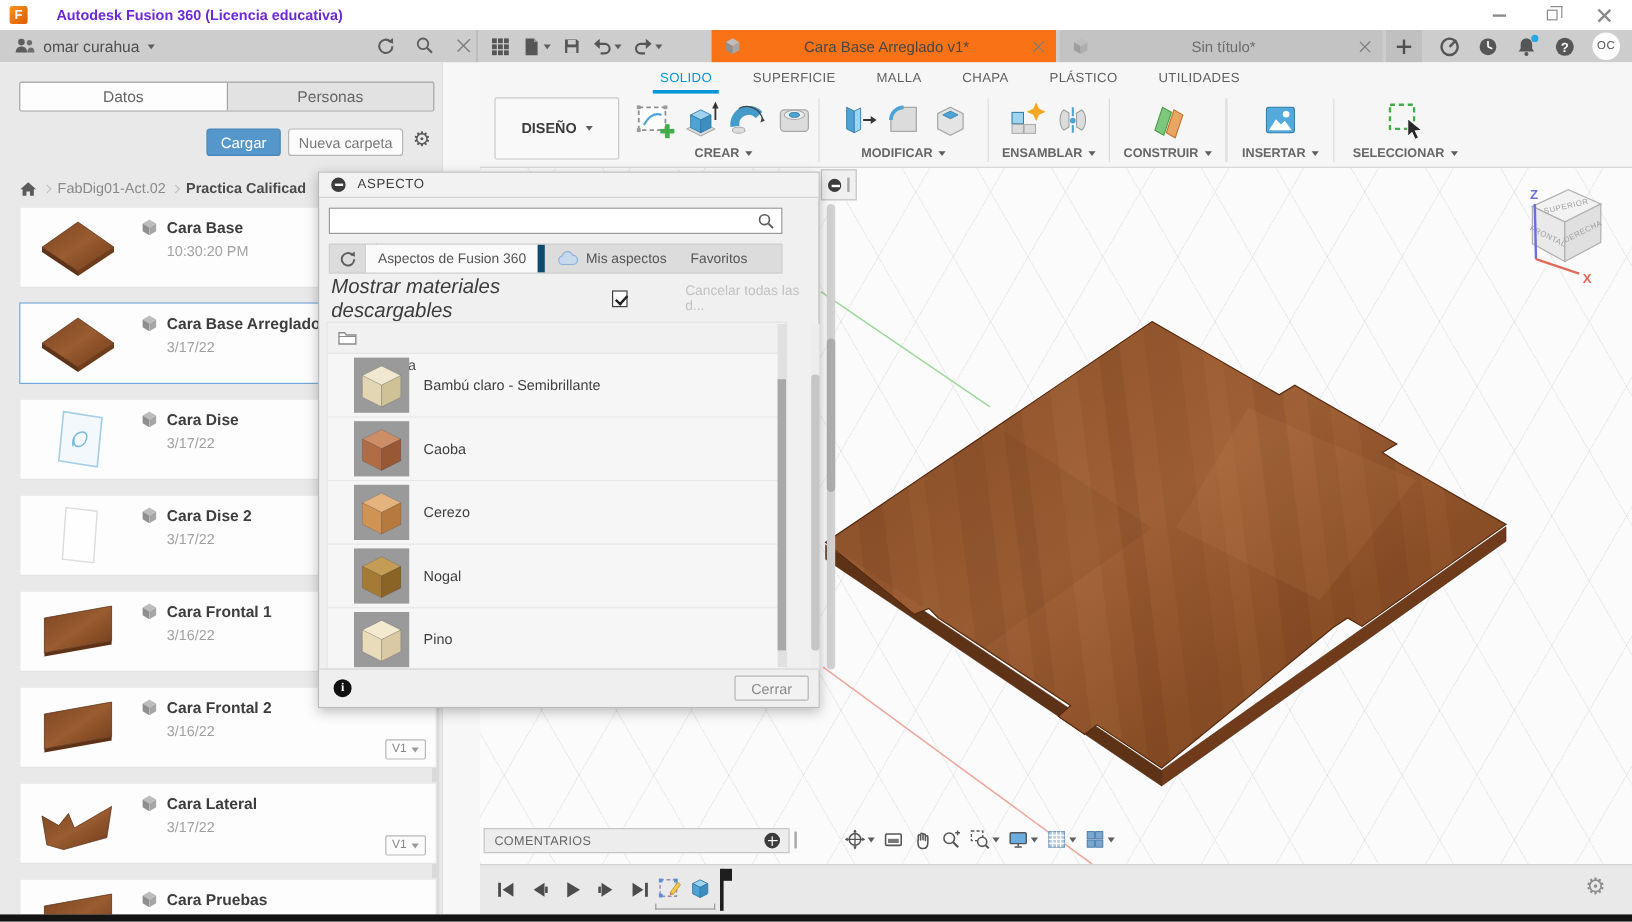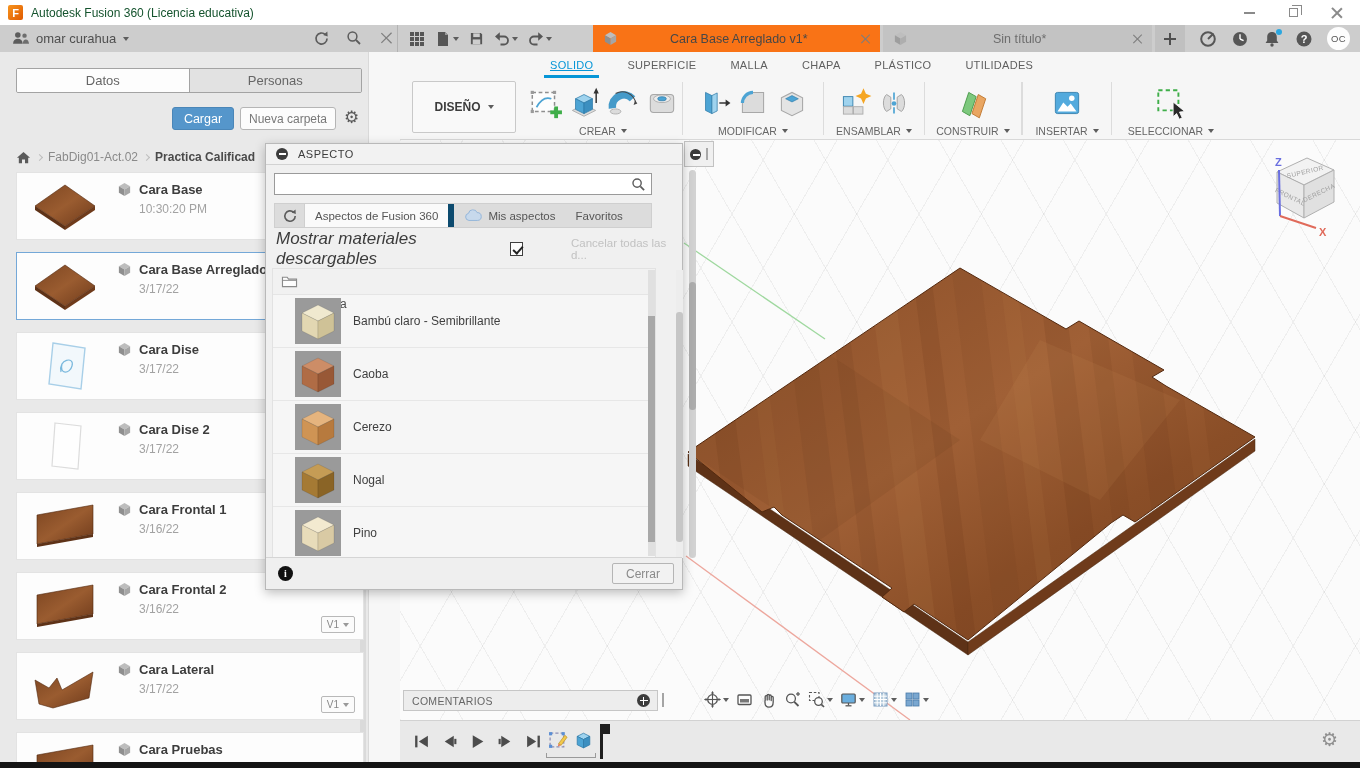--- a/index.html
+++ b/index.html
@@ -4,21 +4,21 @@
 <style>
   html,body{margin:0;padding:0;background:#333;}
   .screen{position:relative;width:1360px;height:768px;overflow:hidden;background:#fff;
     font-family:"Liberation Sans",sans-serif;-webkit-font-smoothing:antialiased;}
   .screen *{box-sizing:border-box;}
 
   
   .titlebar{position:absolute;left:0;top:0;width:1360px;height:25px;background:#fff;display:flex;align-items:center;}
   .applogo{width:15px;height:15px;margin-left:8px;border-radius:2px;background:linear-gradient(135deg,#f7941e,#e05a00);
     color:#fff;font-size:11px;font-weight:bold;display:flex;align-items:center;justify-content:center;}
-  .apptitle{margin-left:8px;font-size:12px;color:#14532d;}
+  .apptitle{margin-left:24px;font-size:12px;color:#6d28d9;font-weight:bold;}
   .winbtns{margin-left:auto;display:flex;align-items:center;gap:30px;margin-right:16px;}
   .winbtn{width:14px;height:14px;display:flex;align-items:center;justify-content:center;color:#8a8a8a;cursor:default;}
   .wmin{width:11px;height:2px;background:#8a8a8a;}
   .wres{width:9px;height:9px;border:1.5px solid #8a8a8a;position:relative;}
   .wres:before{content:"";position:absolute;left:2px;top:-4px;width:9px;height:9px;border:1.5px solid #8a8a8a;border-left:none;border-bottom:none;}
   .wx{position:relative;width:12px;height:12px;}
   .wx:before,.wx:after{content:"";position:absolute;left:5px;top:-1px;width:1.6px;height:14px;background:#8a8a8a;}
   .wx:before{transform:rotate(45deg);}.wx:after{transform:rotate(-45deg);}
 
   
@@ -75,26 +75,26 @@
   .frow{display:flex;align-items:center;gap:7px;}
   .fname{font-size:13px;font-weight:bold;color:#3d3d3d;white-space:nowrap;}
   .fdate{font-size:12px;color:#a2a2a2;margin-top:5px;margin-left:22px;}
   .vbadge{position:absolute;right:8px;bottom:6px;height:17px;padding:0 5px;border:1px solid #b8b8b8;background:#fbfbfb;border-radius:2px;
     display:flex;align-items:center;gap:4px;font-size:10px;color:#888;}
 
   
   .ribbon{position:absolute;left:400px;top:52px;width:960px;height:88px;background:#f6f6f6;border-bottom:1px solid #d8d8d8;}
   .rtabs{position:absolute;left:0;top:0;width:100%;height:26px;display:flex;align-items:center;gap:34px;padding-left:150px;}
   .rtab{font-size:11px;color:#5f5f5f;letter-spacing:.3px;position:relative;height:26px;display:flex;align-items:center;}
-  .rtab.active{color:#0696d7;text-decoration:underline;}
+  .rtab.active{color:#0696d7;}
   .rtab.active:after{content:"";position:absolute;left:-6px;right:-6px;bottom:0;height:3px;background:#0696d7;}
   .rtools{position:absolute;left:0;top:26px;width:100%;height:61px;display:flex;align-items:stretch;}
   .designbox{margin:3px 8px 6px 12px;width:104px;border:1px solid #c9c9c9;border-radius:2px;display:flex;align-items:center;justify-content:center;gap:7px;
     font-size:12px;font-weight:bold;color:#3c3c3c;background:#f9f9f9;}
-  .rgroup{display:flex;flex-direction:column;align-items:center;justify-content:center;padding-top:2px;}
+  .rgroup{display:flex;flex-direction:column;align-items:center;justify-content:flex-start;padding-top:2px;font-weight:bold;}
   .rgicons{display:flex;align-items:center;justify-content:center;gap:3px;height:40px;}
   .rglabel{display:flex;align-items:center;gap:5px;font-size:10.5px;color:#666;margin-top:2px;}
   .rsep{width:1px;background:#dcdcdc;margin:4px 0;}
 
   
   .viewport{position:absolute;left:400px;top:140px;width:960px;height:580px;background-color:#fbfbfb;
     background-image:repeating-linear-gradient(60deg,rgba(0,0,0,.05) 0 1px,transparent 1px 54px),
                      repeating-linear-gradient(120deg,rgba(0,0,0,.05) 0 1px,transparent 1px 54px);}
   .scene{position:absolute;left:0;top:0;}
   .vcube{position:absolute;left:858px;top:8px;}

